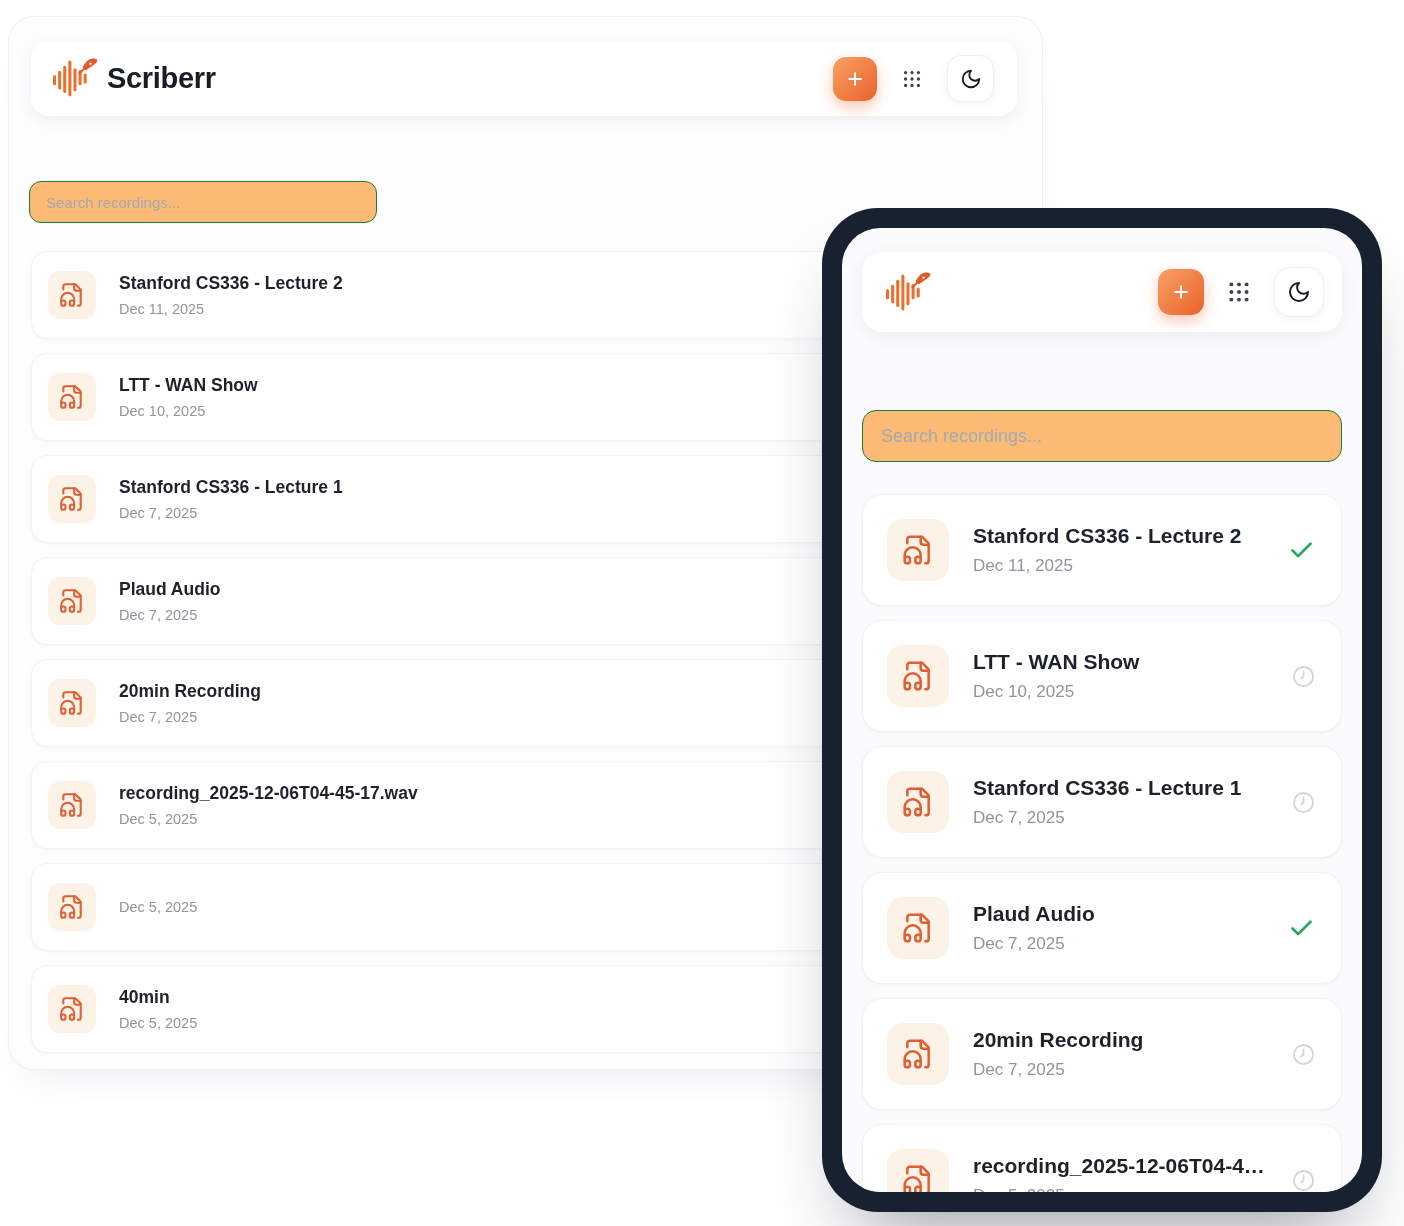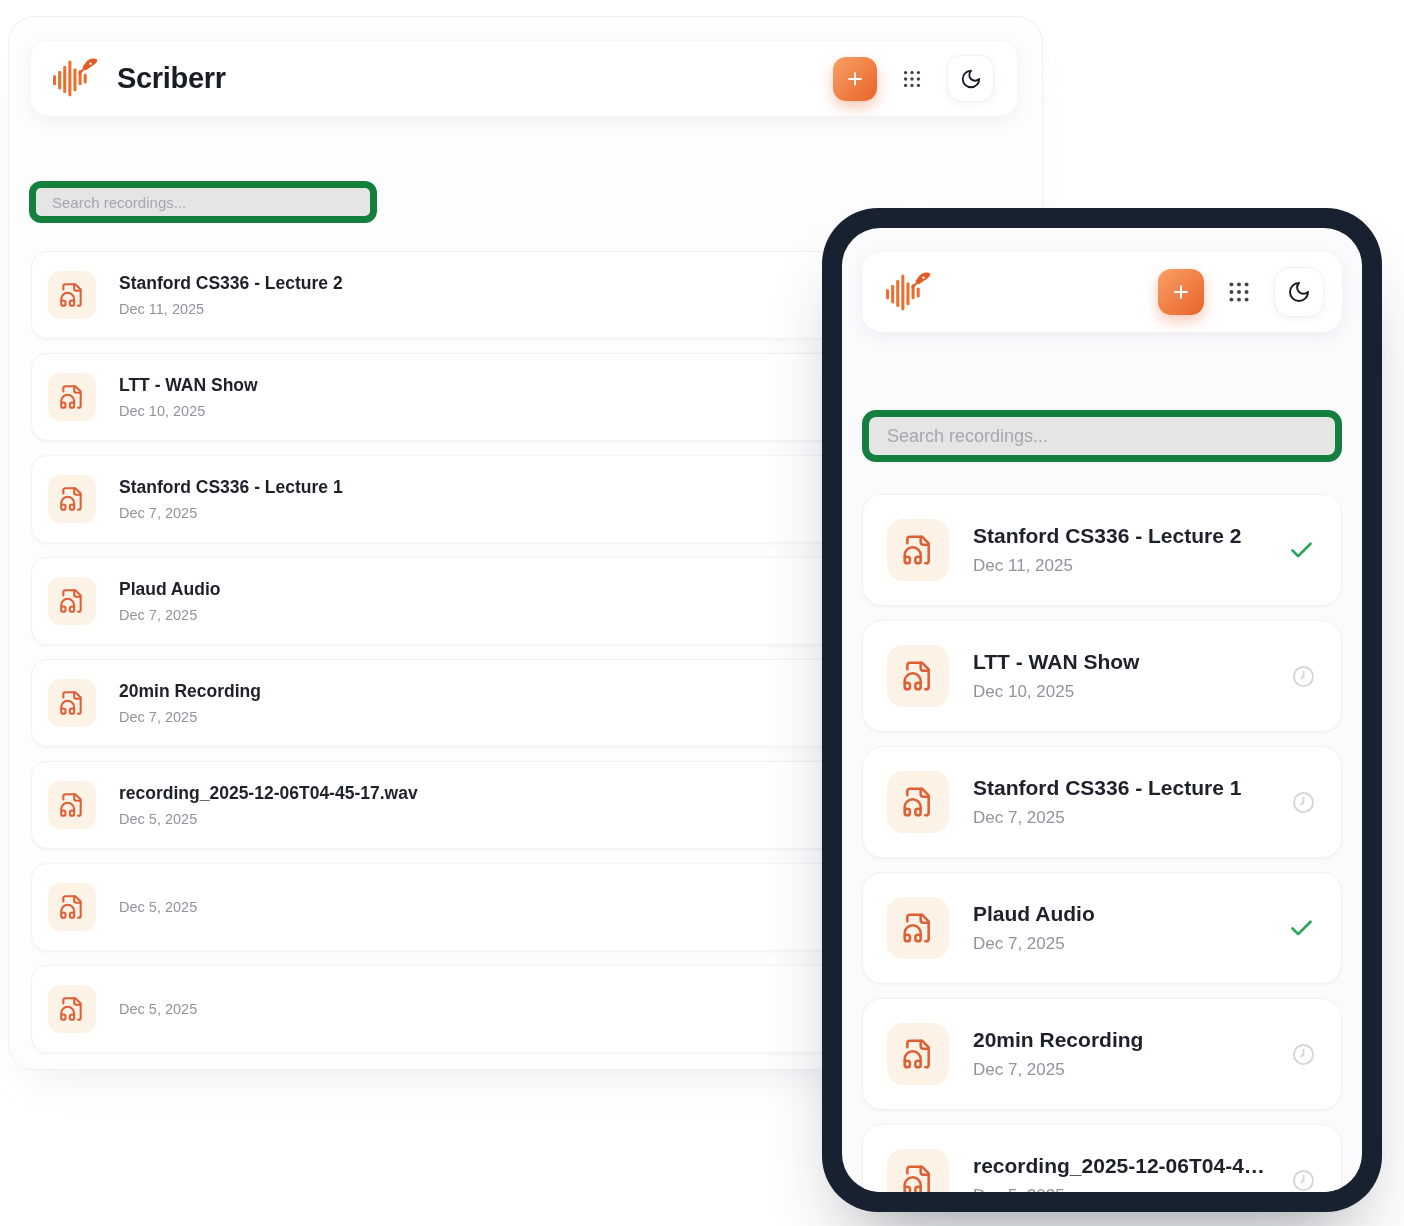--- a/index.html
+++ b/index.html
@@ -15,21 +15,21 @@
     position:absolute; left:8px; top:16px; width:1035px; height:1054px;
     background:#fdfdfe; border:1px solid #eef0f3; border-radius:26px;
     box-shadow:0 24px 44px -22px rgba(140,150,170,.20);
   }
   .d-header {
     position:absolute; left:22px; top:24px; width:986px; height:75px;
     background:#ffffff; border-radius:18px;
     box-shadow:0 4px 16px rgba(140,150,170,.13);
     display:flex; align-items:center; padding:0 23px 0 22px;
   }
-  .logo { display:flex; align-items:center; gap:18px; }
+  .logo { display:flex; align-items:center; gap:8px; }
   .logo svg.wave { width:46px; height:41px; display:block; }
   .logo-text { font-size:29px; font-weight:600; color:#181c23; letter-spacing:-.3px; }
 
   .header-actions { margin-left:auto; display:flex; align-items:center; gap:24px; }
   .plus-btn {
     width:44px; height:44px; border:none; border-radius:13px; cursor:pointer;
     background:linear-gradient(135deg,#f8a066 0%,#e9632a 100%);
     box-shadow:0 6px 14px rgba(233,99,42,.35);
     display:flex; align-items:center; justify-content:center; color:#fff; padding:0;
   }
@@ -42,22 +42,22 @@
   .moon-btn {
     width:47px; height:47px; border-radius:14px; background:#fff;
     border:1px solid #f0f0f4; box-shadow:0 2px 8px rgba(140,150,170,.10);
     display:flex; align-items:center; justify-content:center; color:#171b22;
     cursor:pointer; padding:0;
   }
   .moon-btn svg { width:22px; height:22px; }
 
   .d-search { position:absolute; left:20px; top:164px; width:348px; height:42px; }
   .search-input {
-    width:100%; height:100%; border:7px solid #15803d; border-radius:12px;
-    background:#e5e5e5; padding:0 16px; font-size:15px; color:#333; outline:none;
+    width:100%; height:100%; border:1px solid #15803d; border-radius:12px;
+    background:#fdba74; padding:0 16px; font-size:15px; color:#333; outline:none;
     font-family:"Liberation Sans", sans-serif;
   }
   .search-input::placeholder { color:#a2a8b0; }
 
   .d-list {
     position:absolute; left:22px; top:234px; width:986px;
     display:flex; flex-direction:column; gap:14px;
   }
   .rec-card {
     height:88px; background:#fff; border:1px solid #f1f2f5; border-radius:16px;
@@ -274,20 +274,21 @@
       </div>
       <div class="rec-card">
         <div class="rec-icon">
           <svg viewBox="0 0 24 24" fill="none" stroke="currentColor" stroke-width="1.9" stroke-linecap="round" stroke-linejoin="round">
             <path d="M17.5 22h.5a2 2 0 0 0 2-2V7l-5-5H6a2 2 0 0 0-2 2v3"></path>
             <path d="M14 2v4a2 2 0 0 0 2 2h4"></path>
             <path d="M2 19a2 2 0 1 1 4 0v1a2 2 0 1 1-4 0v-4a6 6 0 0 1 12 0v4a2 2 0 1 1-4 0v-1a2 2 0 1 1 4 0"></path>
           </svg>
         </div>
         <div class="rec-text">
+          <div class="rec-title">40min</div>
           <div class="rec-date">Dec 5, 2025</div>
         </div>
       </div>
     </div>
 </div>
 
 <div class="phone">
   <div class="phone-screen">
 
     <div class="p-header">

